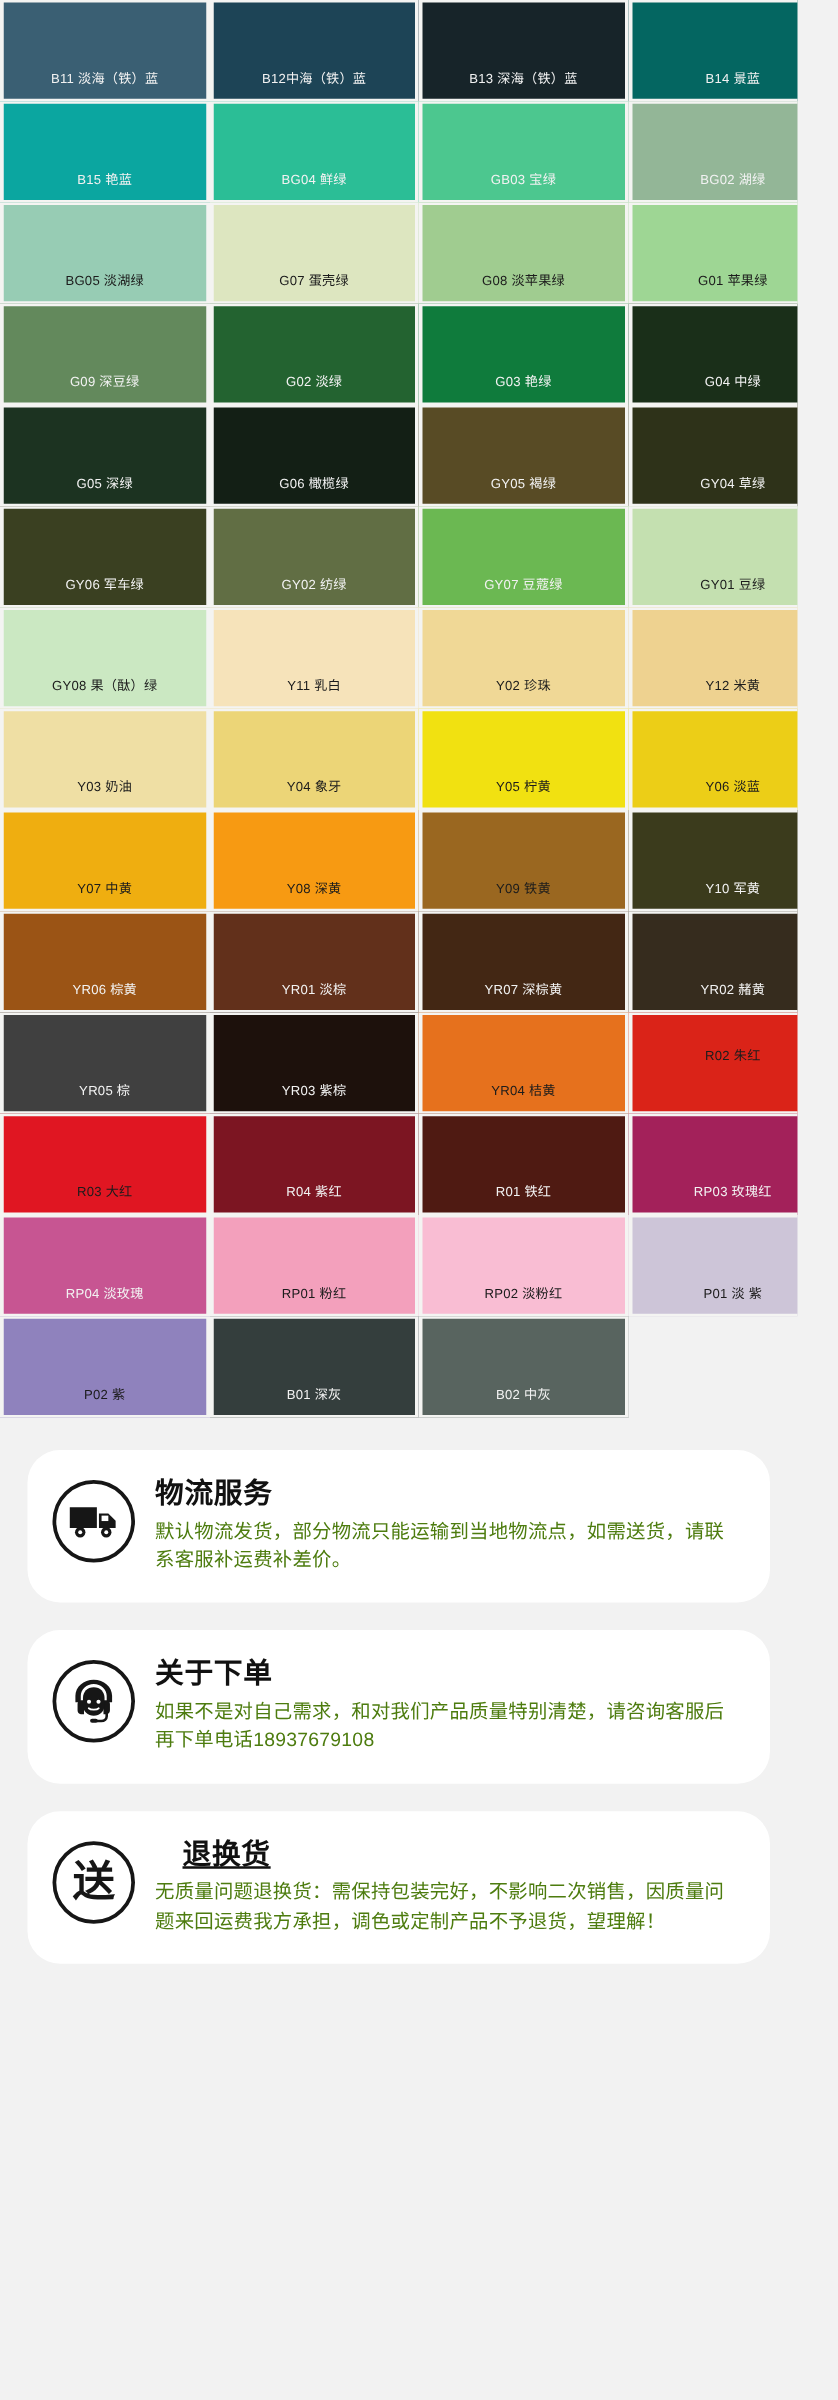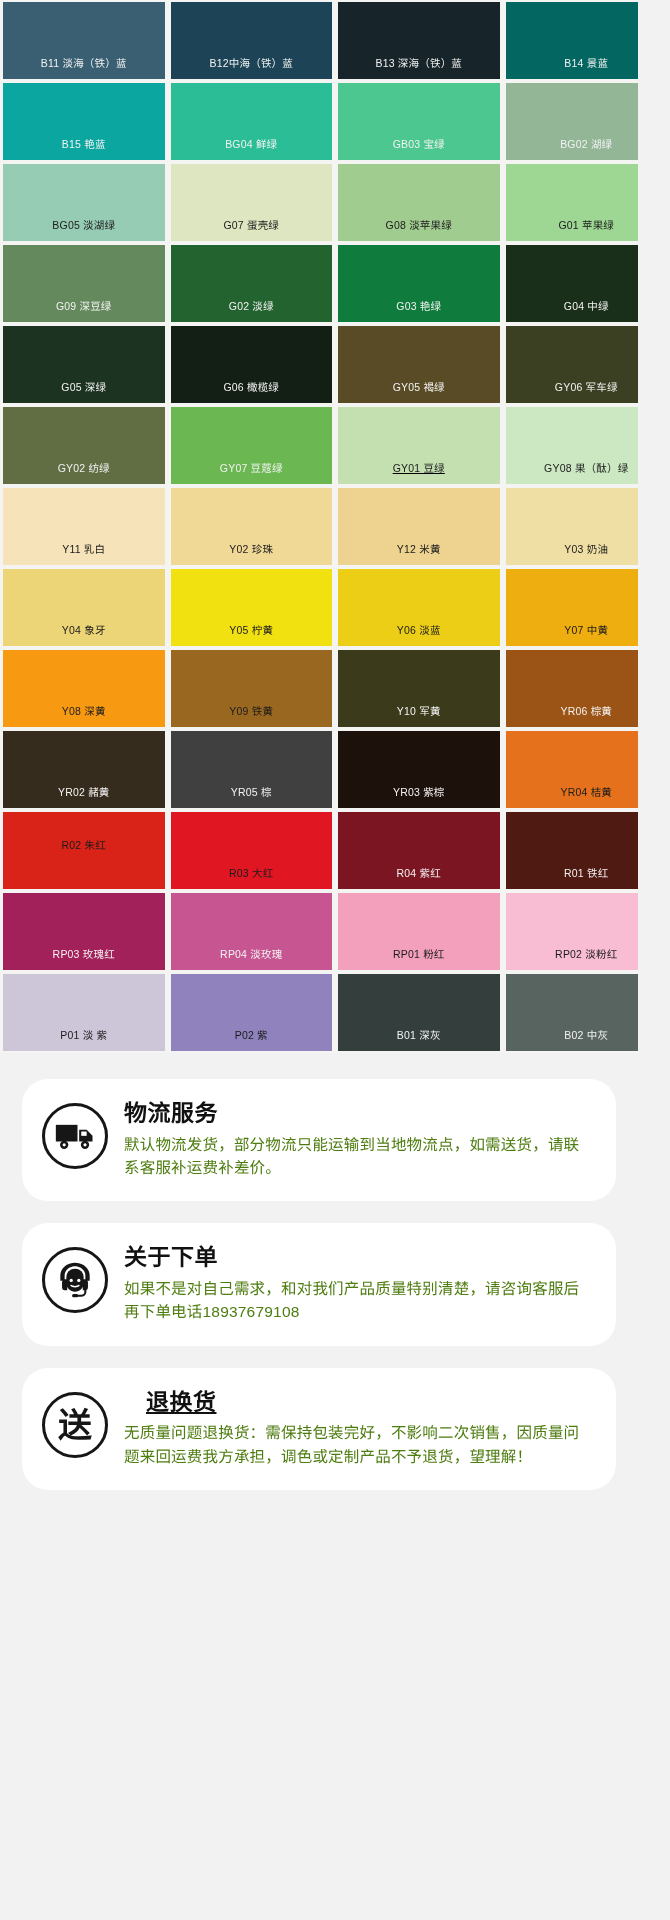--- a/index.html
+++ b/index.html
@@ -167,30 +167,33 @@
       </div>
       <div class="swatch dark" style="background: rgb(28, 51, 33);">
         <span class="swatch-label">G05 深绿</span>
       </div>
       <div class="swatch dark" style="background: rgb(19, 31, 21);">
         <span class="swatch-label">G06 橄榄绿</span>
       </div>
       <div class="swatch dark" style="background: rgb(88, 75, 37);">
         <span class="swatch-label">GY05 褐绿</span>
       </div>
+      <div class="swatch dark" style="background: rgb(46, 50, 25);">
+        <span class="swatch-label">GY04 草绿</span>
+      </div>
       <div class="swatch dark" style="background: rgb(58, 64, 33);">
         <span class="swatch-label">GY06 军车绿</span>
       </div>
       <div class="swatch dark" style="background: rgb(97, 110, 68);">
         <span class="swatch-label">GY02 纺绿</span>
       </div>
       <div class="swatch dark" style="background: rgb(107, 184, 82);">
         <span class="swatch-label">GY07 豆蔻绿</span>
       </div>
-      <div class="swatch light" style="background: rgb(196, 224, 176); text-decoration: underline;">
+      <div class="swatch light" style="background: rgb(196, 224, 176);">
         <span class="swatch-label">GY01 豆绿</span>
       </div>
       <div class="swatch light" style="background: rgb(203, 232, 194);">
         <span class="swatch-label">GY08 果（酞）绿</span>
       </div>
       <div class="swatch light" style="background: rgb(246, 227, 186);">
         <span class="swatch-label">Y11 乳白</span>
       </div>
       <div class="swatch light" style="background: rgb(240, 216, 150);">
         <span class="swatch-label">Y02 珍珠</span>
@@ -217,20 +220,26 @@
         <span class="swatch-label">Y08 深黄</span>
       </div>
       <div class="swatch light" style="background: rgb(154, 103, 32);">
         <span class="swatch-label">Y09 铁黄</span>
       </div>
       <div class="swatch dark" style="background: rgb(59, 59, 28);">
         <span class="swatch-label">Y10 军黄</span>
       </div>
       <div class="swatch dark" style="background: rgb(155, 84, 21);">
         <span class="swatch-label">YR06 棕黄</span>
+      </div>
+      <div class="swatch dark" style="background: rgb(98, 48, 27);">
+        <span class="swatch-label">YR01 淡棕</span>
+      </div>
+      <div class="swatch dark" style="background: rgb(67, 39, 20);">
+        <span class="swatch-label">YR07 深棕黄</span>
       </div>
       <div class="swatch dark" style="background: rgb(54, 44, 30);">
         <span class="swatch-label">YR02 赭黄</span>
       </div>
       <div class="swatch dark" style="background: #404040;">
         <span class="swatch-label">YR05 棕</span>
       </div>
       <div class="swatch dark" style="background: rgb(29, 17, 12);">
         <span class="swatch-label">YR03 紫棕</span>
       </div>

